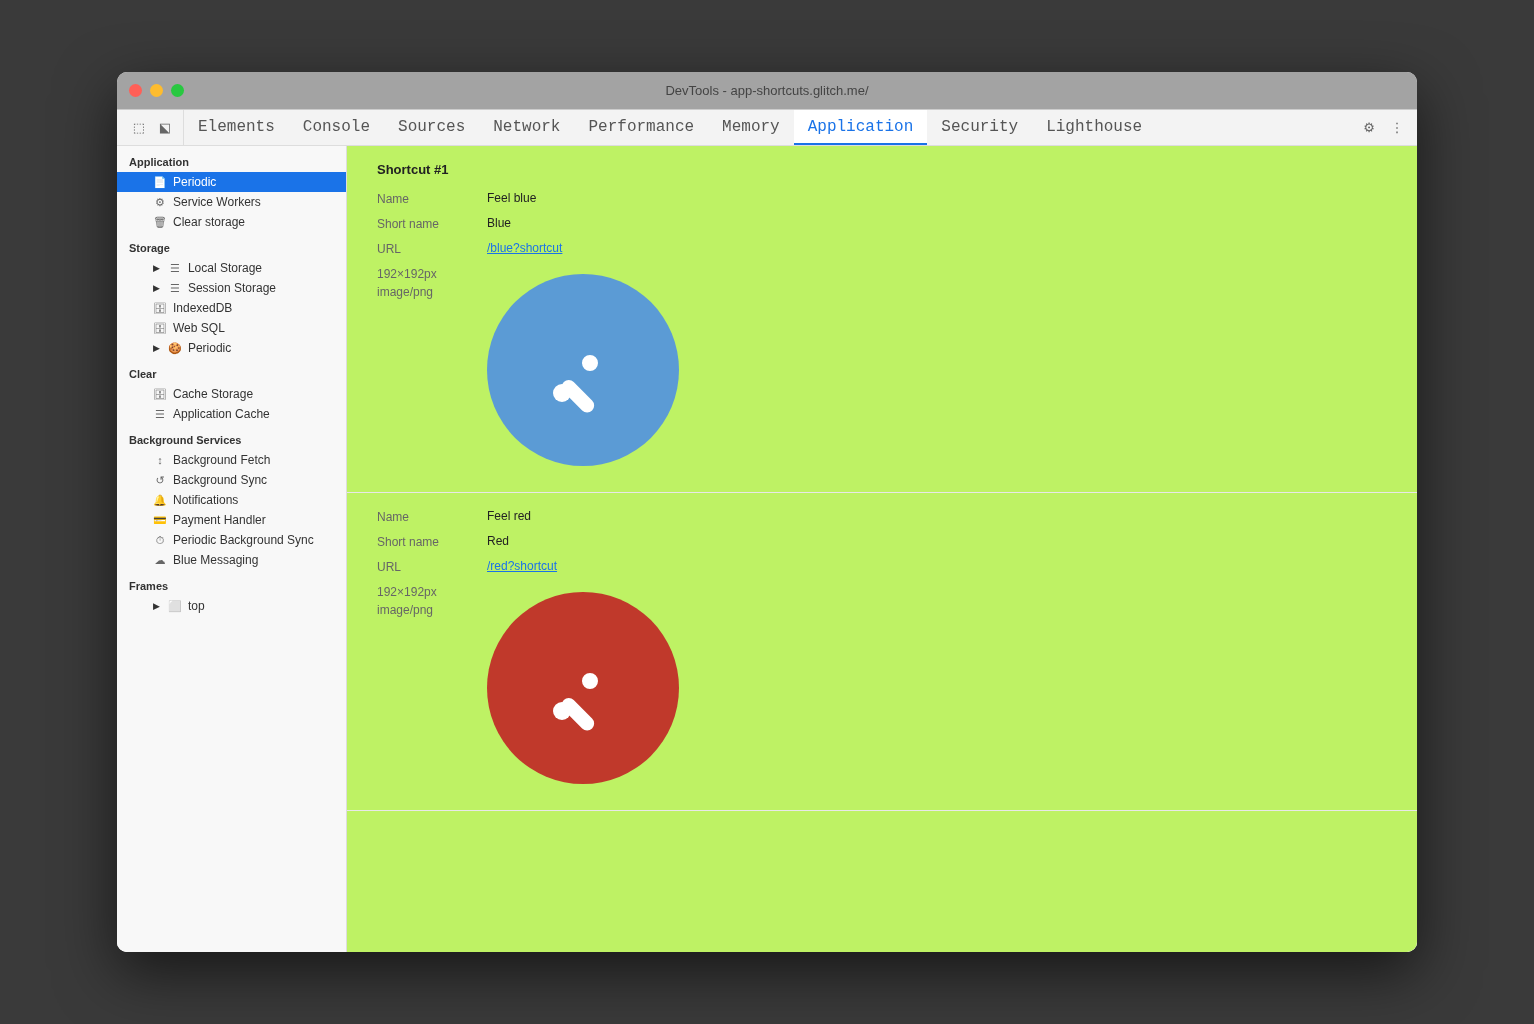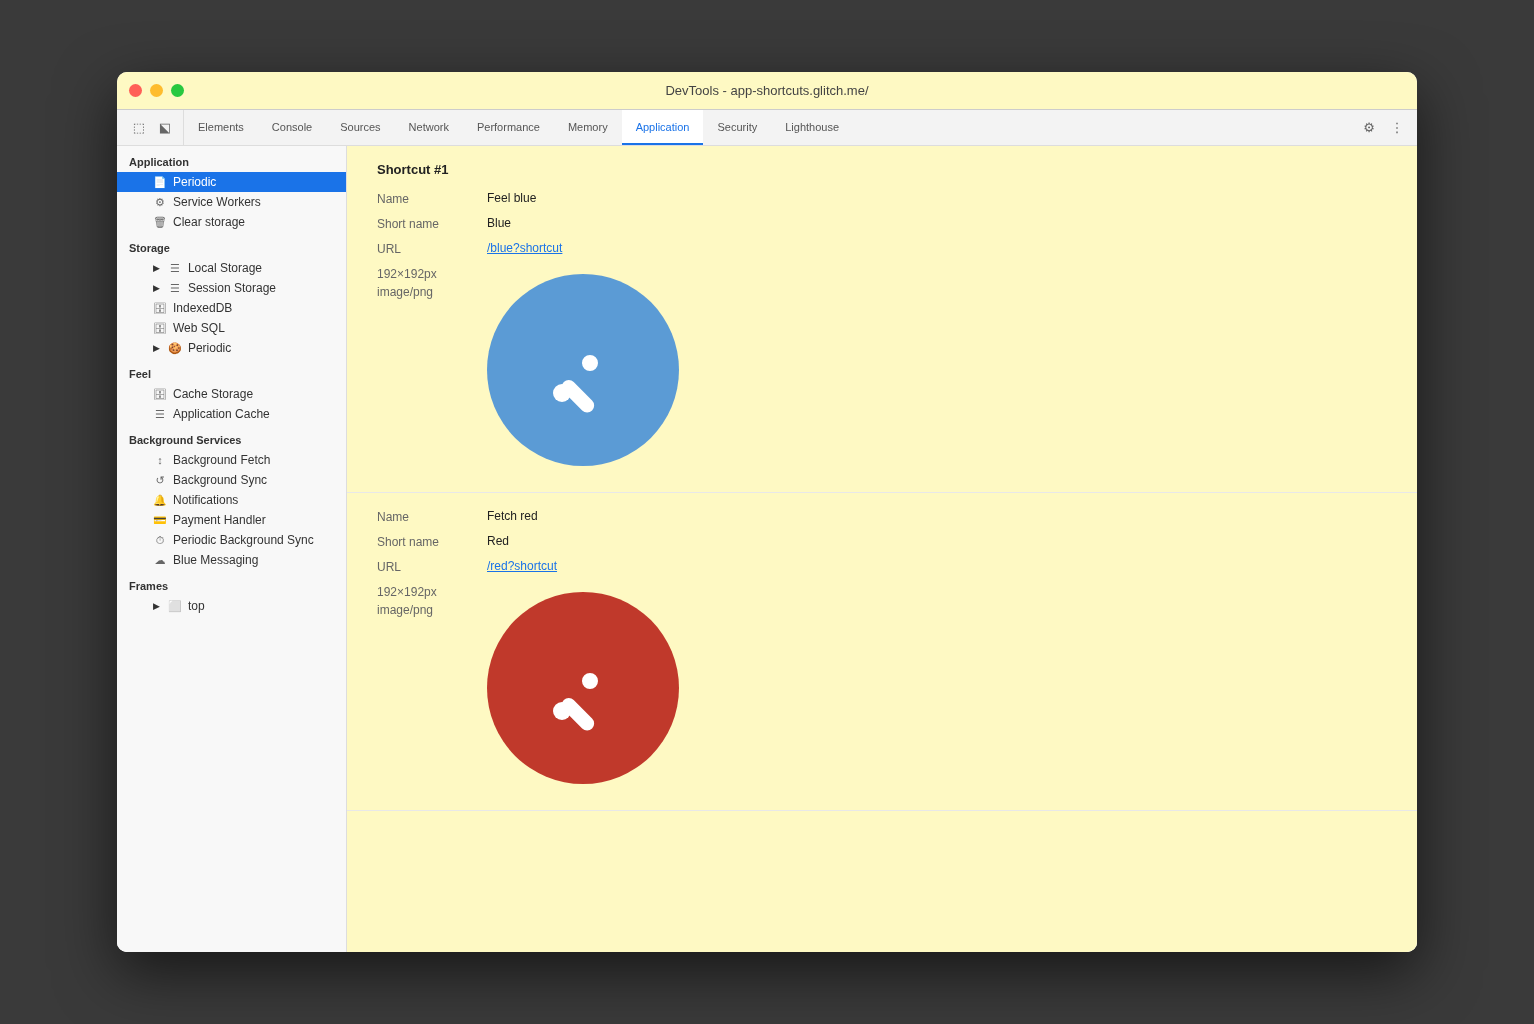--- a/index.html
+++ b/index.html
@@ -16,21 +16,21 @@
       height: 880px;
       background: #f0f0f0;
       border-radius: 10px;
       overflow: hidden;
       box-shadow: 0 20px 60px rgba(0,0,0,0.6);
       display: flex;
       flex-direction: column;
     }
     
     .titlebar {
-      background: #fef9c3;
+      background: #a3a3a3;
       height: 38px;
       display: flex;
       align-items: center;
       padding: 0 12px;
       border-bottom: 1px solid #ccc;
       position: relative;
     }
     .traffic-lights {
       display: flex;
       gap: 8px;
@@ -88,25 +88,26 @@
     }
     .tabs {
       display: flex;
       align-items: stretch;
       flex: 1;
     }
     .tab {
       padding: 0 14px;
       display: flex;
       align-items: center;
-      font-size: 11px;
+      font-size: 16px;
       color: #555;
       cursor: pointer;
       border-bottom: 2px solid transparent;
       white-space: nowrap;
+      font-family: Liberation Mono, monospace;
     }
     .tab.active {
       color: #1a73e8;
       border-bottom: 2px solid #1a73e8;
       background: #fff;
     }
     .tab-bar-right {
       display: flex;
       align-items: center;
       padding: 0 10px;
@@ -157,21 +158,21 @@
     }
     .sidebar-item.indent2 { padding-left: 36px; }
     .expand-arrow {
       font-size: 9px;
       margin-right: 2px;
     }
     
     .content {
       flex: 1;
       overflow-y: auto;
-      background: #fef9c3;
+      background: #bef264;
       padding: 0;
     }
     .shortcut-section {
       padding: 16px 30px;
       border-bottom: 1px solid #e8e8e8;
     }
     .shortcut-title {
       font-size: 13px;
       font-weight: 600;
       color: #222;
@@ -304,21 +305,21 @@
         <div class="sidebar-item indent2">
           <span class="si-icon">🗄</span>
           <span>Web SQL</span>
         </div>
         <div class="sidebar-item indent2">
           <span class="expand-arrow">▶</span>
           <span class="si-icon">🍪</span>
           <span>Periodic</span>
         </div>
 
-        <div class="sidebar-section-label">Feel</div>
+        <div class="sidebar-section-label">Clear</div>
         <div class="sidebar-item indent2">
           <span class="si-icon">🗄</span>
           <span>Cache Storage</span>
         </div>
         <div class="sidebar-item indent2">
           <span class="si-icon">☰</span>
           <span>Application Cache</span>
         </div>
 
         <div class="sidebar-section-label">Background Services</div>
@@ -390,21 +391,21 @@
                 </svg>
               </div>
             </div>
           </div>
         </div>
 
         <div class="shortcut-section">
 
           <div class="field-row">
             <div class="field-label">Name</div>
-            <div class="field-value">Fetch red</div>
+            <div class="field-value">Feel red</div>
           </div>
 
           <div class="field-row">
             <div class="field-label">Short name</div>
             <div class="field-value">Red</div>
           </div>
 
           <div class="field-row">
             <div class="field-label">URL</div>
             <div class="field-value link">/red?shortcut</div>

